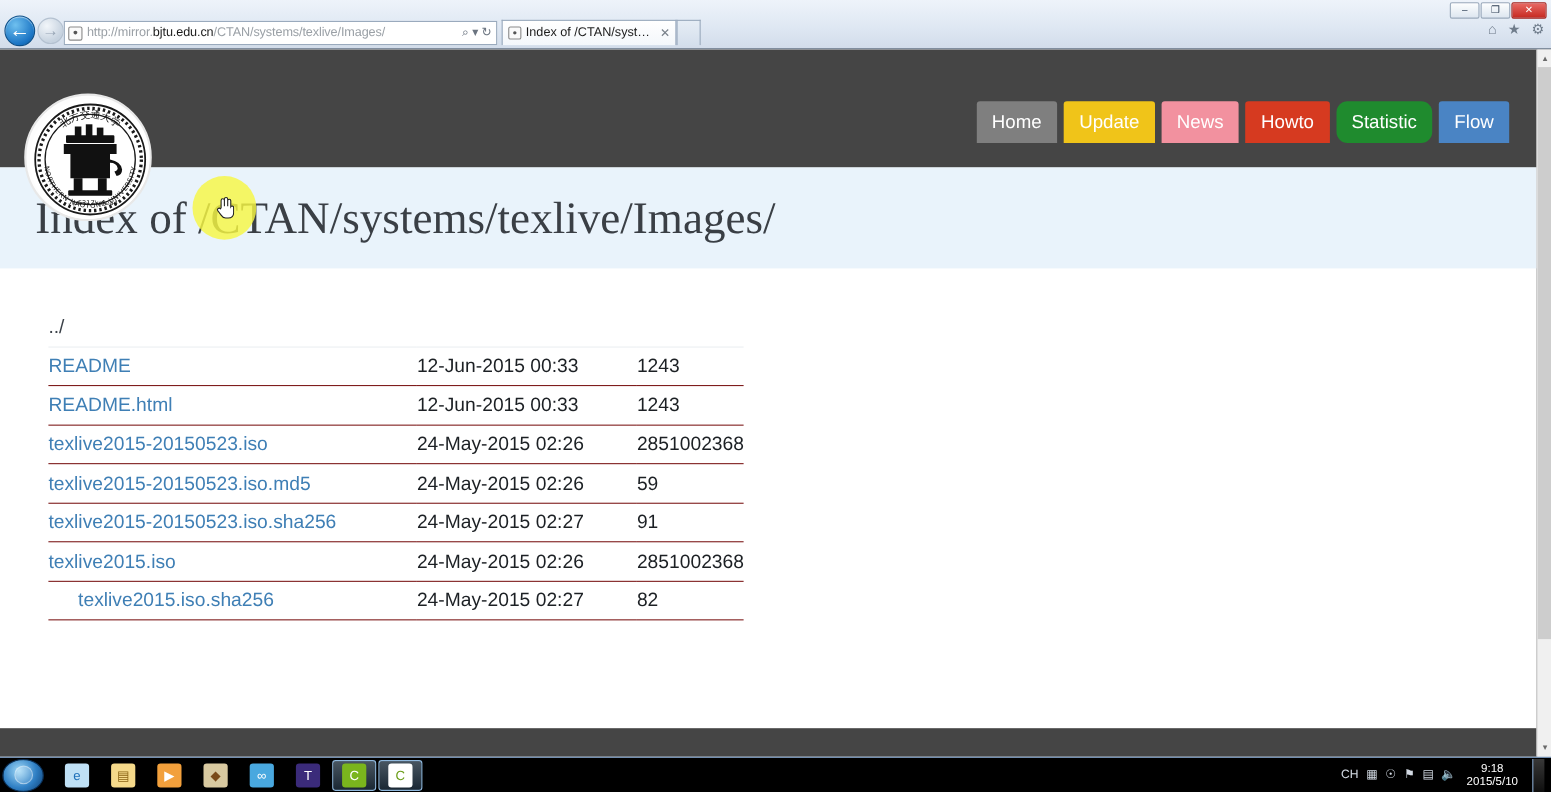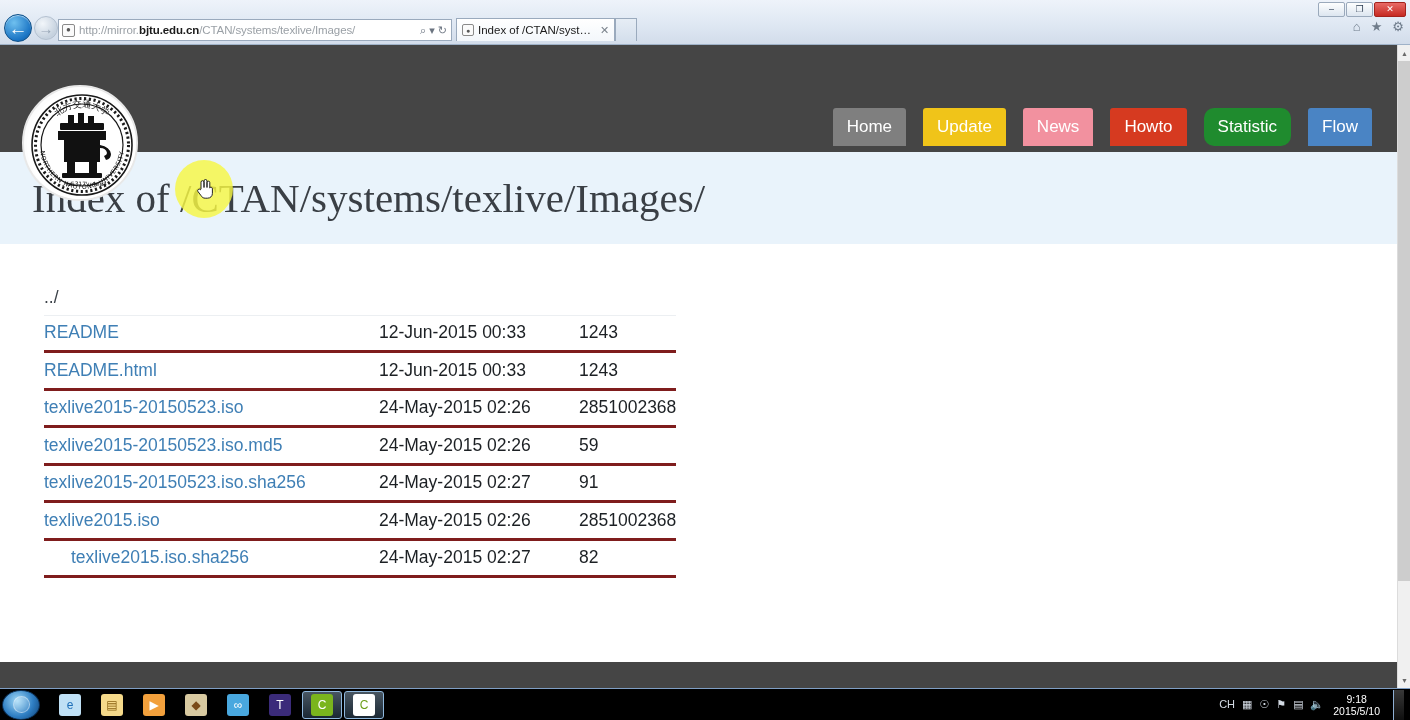--- a/index.html
+++ b/index.html
@@ -74,21 +74,21 @@
     border: 1px solid #8a8a8a; border-radius: 2px;
     background: #fafafa;
     display: flex; align-items: center; justify-content: center;
     font-size: 8px; color: #555; line-height: 1;
   }
   .addr-text {
     flex: 1 1 auto; overflow: hidden; white-space: nowrap;
     font-size: 11.5px; color: #9aa0a6; padding-left: 4px;
     letter-spacing: -0.1px;
   }
-  .addr-text .host { color: #1b1b1b; font-weight: bold; }
+  .addr-text .host { color: #1b1b1b; font-weight: normal; }
   .addr-text .scheme { color: #9aa0a6; }
   .addr-icons { display: flex; align-items: center; gap: 3px; padding-right: 2px; }
   .addr-ic { font-size: 11px; color: #6b7480; line-height: 1; }
 
   .tabstrip { position: absolute; left: 456px; top: 18px; display: flex; }
   .tab {
     height: 23px; min-width: 150px;
     background: linear-gradient(#ffffff, #f3f7fb);
     border: 1px solid #9aaabd; border-bottom: none;
     display: flex; align-items: center; gap: 4px;
@@ -124,22 +124,22 @@
   }
   .logo {
     position: absolute; left: 22px; top: 40px;
     width: 116px; height: 116px; border-radius: 50%;
     background: #fdfdfd;
     border: 2px solid #e8e8e8;
     overflow: hidden;
     z-index: 6;
   }
   .site-nav {
-    position: absolute; right: 25px; top: 63px;
-    display: flex; gap: 17px; padding-left: 48px;
+    position: absolute; right: 25px; top: 47px;
+    display: flex; gap: 6px; padding-left: 48px;
   }
   .nav-btn {
     height: 38px; padding: 0 14px;
     display: flex; align-items: center; justify-content: center;
     color: #fff; font-size: 17px;
     border-radius: 3px 3px 0 0;
     font-family: "Liberation Sans", sans-serif;
   }
 
   
@@ -154,21 +154,21 @@
     font-size: 41px; color: #3a3f45; font-weight: normal;
     letter-spacing: 0px;
   }
 
   
   .listing { padding: 36px 0 0 44px; }
   .ftable { border-collapse: collapse; }
   .ftable td {
     font-size: 17.5px;
     padding: 6.5px 0 7px 0;
-    border-bottom: 3px solid #7f1d1d;
+    border-bottom: 1px solid #7f1d1d;
     vertical-align: baseline;
     white-space: nowrap;
   }
   .ftable tr.parent td { border-bottom: 1px solid #eceff2; }
   .c-name { width: 335px; padding-right: 12px !important; }
   .c-name a { color: #3f7fb5; text-decoration: none; }
   .c-name.parent-link { color: #3b4148; }
   .c-date { color: #1c2024; padding-right: 12px !important; width: 200px; }
   .c-size { color: #1c2024; margin-left: 44px; }
 

